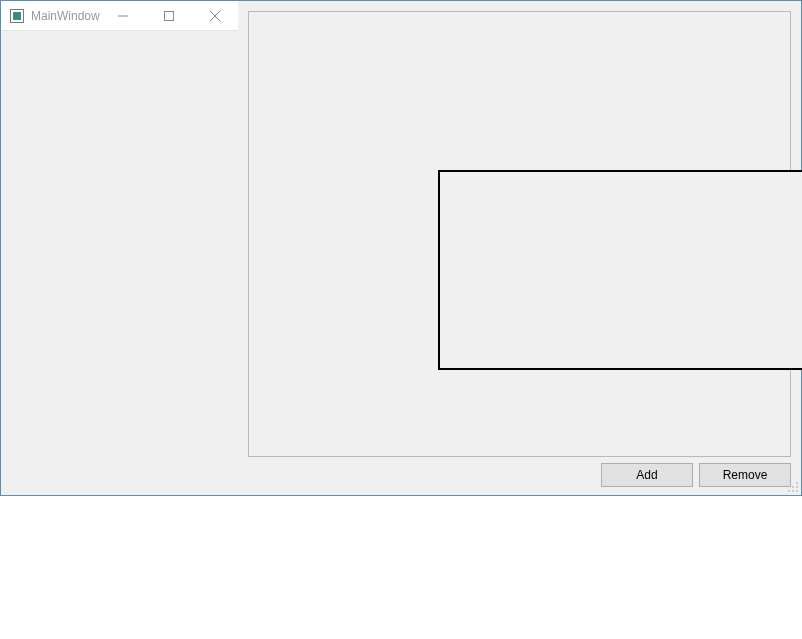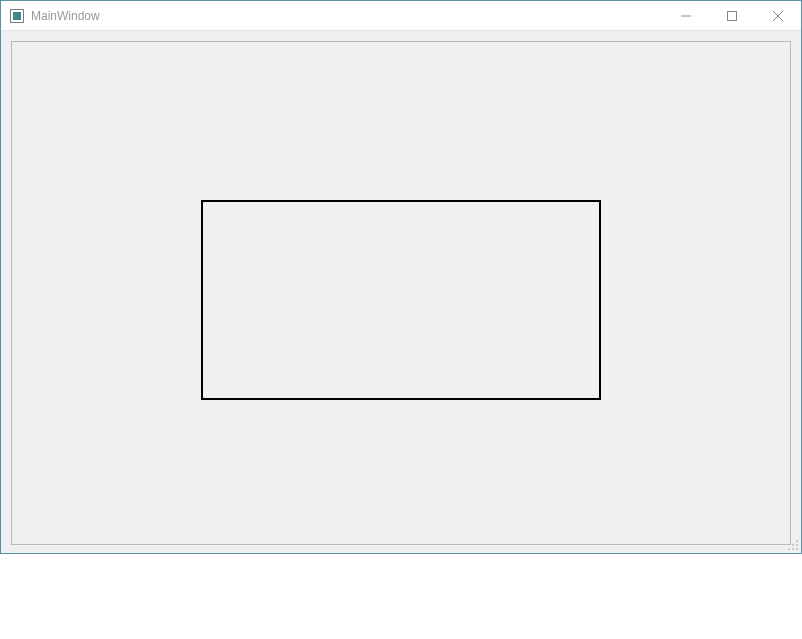--- a/index.html
+++ b/index.html
@@ -10,25 +10,25 @@
     body {
       font-family: "Segoe UI", Tahoma, sans-serif;
       font-size: 12px;
       background: #ffffff;
       width: 802px;
       height: 639px;
       overflow: hidden;
     }
     .window {
       width: 802px;
-      height: 554px;
+      height: 496px;
       border: 1px solid #5a8fa8;
       background: #f0f0f0;
       display: flex;
-      flex-direction: column;
+      flex-direction: row;
       position: relative;
     }
     .titlebar {
       height: 30px;
       background: #ffffff;
       display: flex;
       align-items: center;
       padding-left: 8px;
       border-bottom: 1px solid #e5e5e5;
       color: #999999;
@@ -143,20 +143,24 @@
             <line x1="10" y1="0" x2="0" y2="10" stroke="#888" stroke-width="1"></line>
           </svg>
       </div>
     </div>
   </div>
 
   <div class="client-area">
     <div class="canvas-frame">
       <div class="inner-rect"></div>
     </div>
+    <div class="button-row">
+      <button class="btn">Add</button>
+      <button class="btn">Remove</button>
+    </div>
     <div class="size-grip">
       <svg width="14" height="14" viewBox="0 0 14 14">
         <circle cx="12" cy="4" r="0.8" fill="#9a9a9a"></circle>
         <circle cx="8" cy="8" r="0.8" fill="#9a9a9a"></circle>
         <circle cx="12" cy="8" r="0.8" fill="#9a9a9a"></circle>
         <circle cx="4" cy="12" r="0.8" fill="#9a9a9a"></circle>
         <circle cx="8" cy="12" r="0.8" fill="#9a9a9a"></circle>
         <circle cx="12" cy="12" r="0.8" fill="#9a9a9a"></circle>
       </svg>
     </div>

